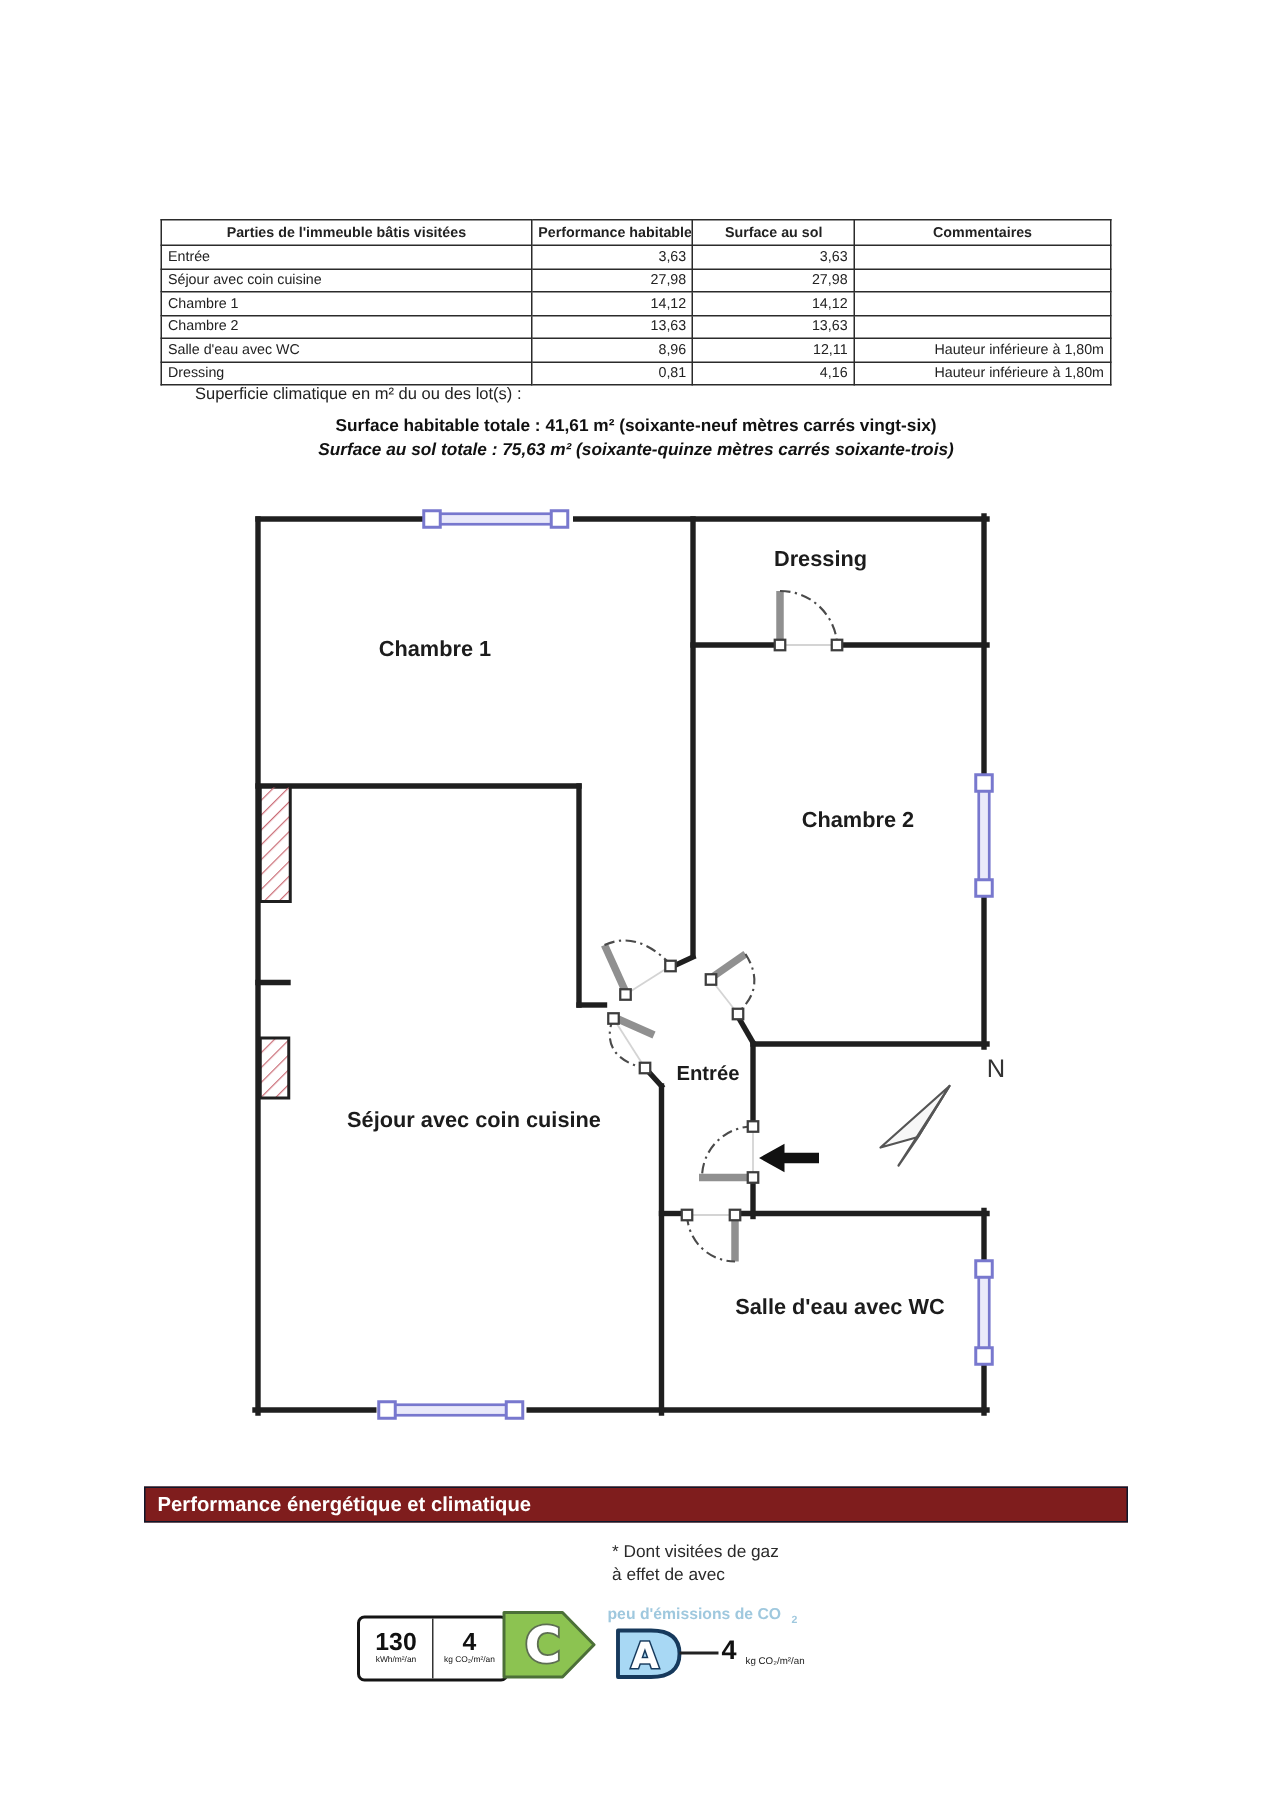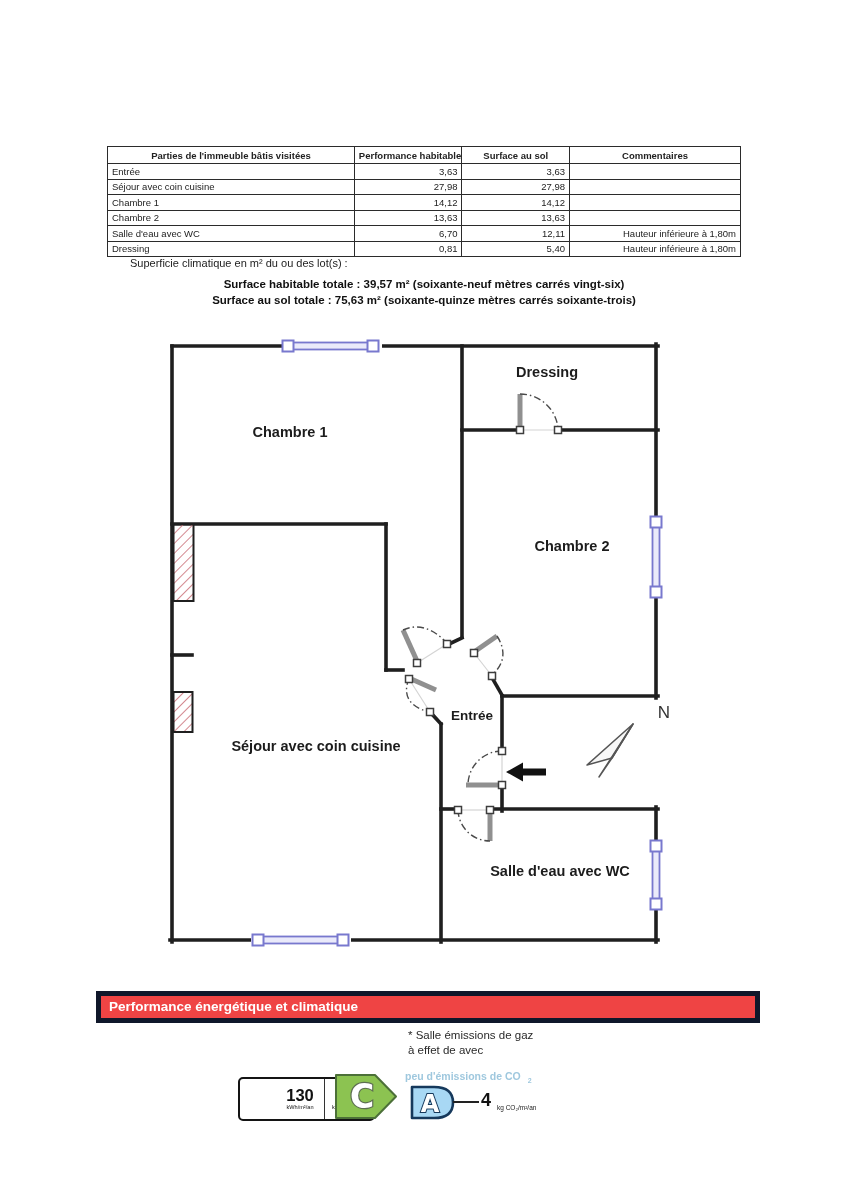--- a/index.html
+++ b/index.html
@@ -12,39 +12,39 @@
                  font-size:9.5px;color:#222;}
   table.surfaces th,table.surfaces td{border:1px solid #2b2b2b;padding:0 4px;
                  height:14.5px;overflow:hidden;white-space:nowrap;}
   table.surfaces th{font-weight:bold;text-align:center;height:16px;}
   table.surfaces td{text-align:right;}
   table.surfaces td.c0{text-align:left;}
 
   .intro{position:absolute;left:130px;top:233px;font-size:11px;color:#222;}
   .sumline{position:absolute;left:0;width:100%;text-align:center;
            font-size:11.5px;font-weight:bold;color:#111;}
-  .sum1{top:254px;} .sum2{top:270px;}
+  .sum1{top:254px;} .sum2{top:270px;font-style:italic;}
 
   
   svg.plan{position:absolute;left:160px;top:312px;width:515px;height:615px;}
   .roomlbl{font-family:"Liberation Sans",sans-serif;font-weight:bold;
            font-size:14.5px;fill:#1c1c1c;text-anchor:middle;}
 
   
   .banner{position:absolute;left:96px;top:967px;width:646px;height:22px;
-          background:#ef4444;border:5px solid #0f172a;color:#fff;
+          background:#7f1d1d;border:1px solid #0f172a;color:#fff;
           font-size:13.5px;font-weight:bold;line-height:22px;padding-left:8px;}
   .ghg-note{position:absolute;left:408px;top:1004px;font-size:11.5px;
             line-height:14.5px;color:#2a2a2a;}
   .co2cap{position:absolute;left:405px;top:1046px;font-size:10.5px;
           color:#9fc8de;font-weight:bold;}
   .co2cap .sub{font-size:7px;position:relative;top:3px;margin-left:7px;}
 
   .dpe-box{position:absolute;left:238px;top:1053px;width:97px;height:40px;
-           border:2px solid #141414;border-radius:5px;display:flex;background:#fff;padding-left:36px;}
+           border:2px solid #141414;border-radius:5px;display:flex;background:#fff;}
   .dpe-cell{flex:1;display:flex;flex-direction:column;align-items:center;
             justify-content:center;line-height:1;}
   .dpe-cell+.dpe-cell{border-left:1.5px solid #333;}
   .dpe-val{font-size:16.5px;font-weight:bold;color:#111;}
   .dpe-unit{font-size:5.6px;margin-top:1.5px;color:#111;}
 
   svg.c-arrow{position:absolute;left:334px;top:1048px;width:64px;height:49px;}
   svg.a-badge{position:absolute;left:409px;top:1061px;width:47px;height:35px;}
   .ges-line{position:absolute;left:453px;top:1077px;width:26px;height:0;
             border-top:2.5px solid #222;}
@@ -92,36 +92,36 @@
             <td></td>
           </tr>
         <tr>
             <td class="c0">Chambre 2</td>
             <td>13,63</td>
             <td>13,63</td>
             <td></td>
           </tr>
         <tr>
             <td class="c0">Salle d'eau avec WC</td>
-            <td>6,70</td>
+            <td>8,96</td>
             <td>12,11</td>
             <td>Hauteur inférieure à 1,80m</td>
           </tr>
         <tr>
             <td class="c0">Dressing</td>
             <td>0,81</td>
-            <td>5,40</td>
+            <td>4,16</td>
             <td>Hauteur inférieure à 1,80m</td>
           </tr>
       </tbody>
     </table>
   </div>
 
   <div class="intro">Superficie climatique en m² du ou des lot(s) :</div>
-  <div class="sumline sum1">Surface habitable totale : 39,57 m² (soixante-neuf mètres carrés vingt-six)</div>
+  <div class="sumline sum1">Surface habitable totale : 41,61 m² (soixante-neuf mètres carrés vingt-six)</div>
   <div class="sumline sum2">Surface au sol totale : 75,63 m² (soixante-quinze mètres carrés soixante-trois)</div>
 
   <svg class="plan" viewBox="160 312 515 615" xmlns="http://www.w3.org/2000/svg">
     <defs>
       <pattern id="hatch" width="7" height="7" patternUnits="userSpaceOnUse" patternTransform="rotate(45)">
         <line x1="0" y1="0" x2="0" y2="7" stroke="#c96a74" stroke-width="1.6"></line>
       </pattern>
     </defs>
 
     <g stroke="#d4d4d4" stroke-width="1.2">
@@ -230,21 +230,21 @@
     <text class="roomlbl" x="572" y="527">Chambre 2</text>
     <text class="roomlbl" x="316" y="727">Séjour avec coin cuisine</text>
     <text class="roomlbl" x="472" y="696" style="font-size:13.5px">Entrée</text>
     <text class="roomlbl" x="560" y="852">Salle d'eau avec WC</text>
     <text x="664" y="694" style="font-size:17px;fill:#333;text-anchor:middle;font-family:'Liberation Sans',sans-serif">N</text>
   </svg>
 
   <div class="banner">Performance énergétique et climatique</div>
 
   <div class="ghg-note">
-    <div>* Salle émissions de gaz</div>
+    <div>* Dont visitées de gaz</div>
     <div>à effet de avec</div>
   </div>
 
   <div class="co2cap">
     <span>peu d'émissions de CO</span><span class="sub">2</span>
   </div>
 
   <div class="dpe-box">
     <div class="dpe-cell">
       <div class="dpe-val">130</div>

